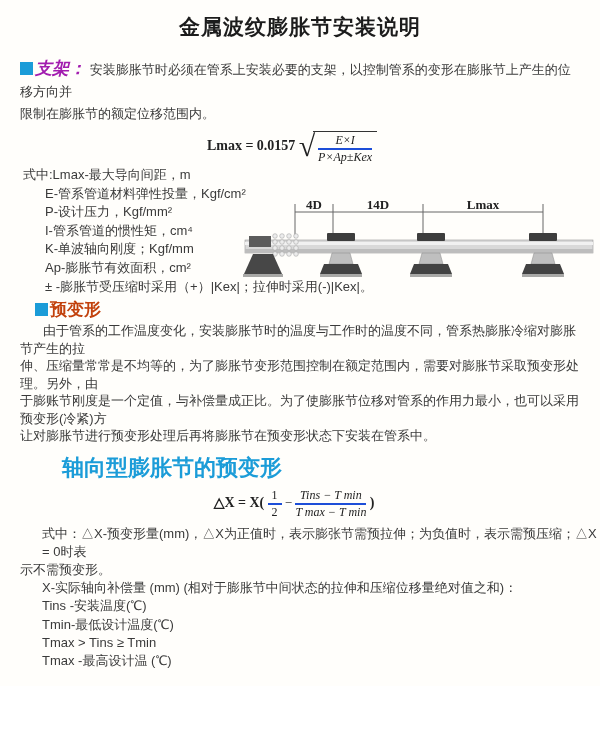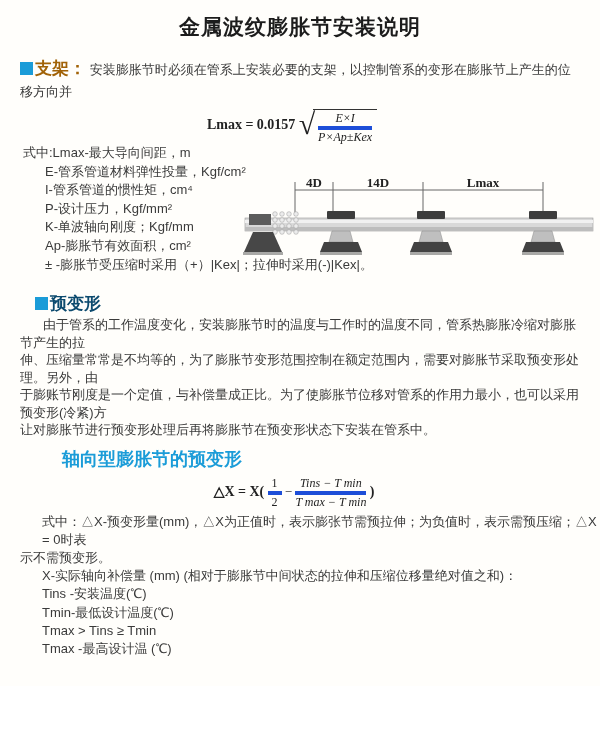--- a/index.html
+++ b/index.html
@@ -9,81 +9,82 @@
     position:relative;
   }
   .title{
     padding-top:13px;text-align:center;font-size:21px;font-weight:bold;color:#1c1c1c;
     letter-spacing:1px;
   }
   .sq{
     display:inline-block;width:13px;height:13px;background:#1b9cd8;
     margin-right:2px;vertical-align:-1px;
   }
-  .sec-head-inline{font-size:17px;font-weight:bold;color:#a16207;margin-left:35px;}
-  .sec-head{font-size:17px;font-weight:bold;color:#0c4a6e;margin:18px 0 0 35px;height:20px;}
-  .h3{font-size:18px;font-weight:bold;color:#1b9cd8;}
+  .sec-head-inline{font-size:17px;font-weight:bold;color:#a21caf;margin-left:35px;font-style:italic;}
+  .sec-head{font-size:17px;font-weight:bold;color:#c2410c;margin:2px 0 0 35px;height:20px;}
+  .h3{font-size:22px;font-weight:bold;color:#1b9cd8;}
   .p1{margin:17px 20px 0;line-height:22px;}
   .example{margin:0 20px 0 42px;line-height:20px;}
   .defs-wrap{position:relative;margin-top:3px;}
   .defs-wrap .ln{line-height:18.6px;}
   .ml23{margin-left:23px;} .ml45{margin-left:45px;} .ml42{margin-left:42px;}
   .ml20{margin-left:20px;}
   .p2{margin:4px 20px 0;line-height:17.5px;}
   .p2 .ind{text-indent:23px;}
   .notes .ln{line-height:18.2px;}
 
   
   .formula{font-family:"Liberation Serif",serif;color:#222;}
   .f-center{text-align:center;}
   .f1{margin-top:6px;height:32px;transform:translateX(-8px);}
   .f2{margin-top:6px;height:36px;transform:translateX(-6px);}
   .bold{font-weight:bold;}
   .frac{display:inline-flex;flex-direction:column;vertical-align:middle;
         text-align:center;font-size:12px;line-height:13px;}
-  .frac .num{border-bottom:4px solid #1d4ed8;padding:0 4px 1px;}
+  .frac .num{border-bottom:2px solid #1d4ed8;padding:0 4px 1px;}
   .frac .den{padding-top:1px;}
   .it{font-style:italic;}
   .radical{display:inline-flex;align-items:flex-start;vertical-align:middle;}
   .rad-sign{font-size:30px;line-height:30px;font-weight:400;}
   .rad-under{border-top:1.5px solid #333;margin-left:-2px;padding:2px 5px 0;}
   .f-lhs{font-size:14px;margin-top:43px;}
 
   .diagram{position:absolute;top:32px;left:243px;}
 </style>
 </head>
 <body>
 
 <div class="page">
 
   <div class="title">金属波纹膨胀节安装说明</div>
 
   <div class="p1">
     <span class="sq"></span><span class="sec-head-inline" style="margin-left:0;">支架：</span>
     <span>安装膨胀节时必须在管系上安装必要的支架，以控制管系的变形在膨胀节上产生的位移方向并</span>
+    <div>限制在膨胀节的额定位移范围内。</div>
   </div>
 
   <div class="formula f-center f1">
     <span class="bold f-lhs">Lmax = 0.0157</span>
     <span class="radical">
       <span class="rad-sign">√</span>
       <span class="rad-under">
         <span class="frac it">
           <span class="num">E×I</span>
           <span class="den">P×Ap±Kex</span>
         </span>
       </span>
     </span>
   </div>
 
   <div class="defs-wrap">
     <div class="ln ml23">式中:Lmax-最大导向间距，m</div>
     <div class="ln ml45">E-管系管道材料弹性投量，Kgf/cm²</div>
+    <div class="ln ml45">P-设计压力，Kgf/mm²</div>
     <div class="ln ml45">I-管系管道的惯性矩，cm⁴</div>
-    <div class="ln ml45">P-设计压力，Kgf/mm²</div>
     <div class="ln ml45">K-单波轴向刚度；Kgf/mm</div>
     <div class="ln ml45">Ap-膨胀节有效面积，cm²</div>
     <div class="ln ml45">± -膨胀节受压缩时采用（+）|Kex|；拉伸时采用(-)|Kex|。</div>
 
     <svg class="diagram" width="355" height="95" viewBox="0 0 355 95">
 
       <g stroke="#666" stroke-width="1">
         <line x1="52" y1="14" x2="300" y2="14"></line>
         <line x1="52" y1="6" x2="52" y2="40"></line>
         <line x1="90" y1="6" x2="90" y2="36"></line>

